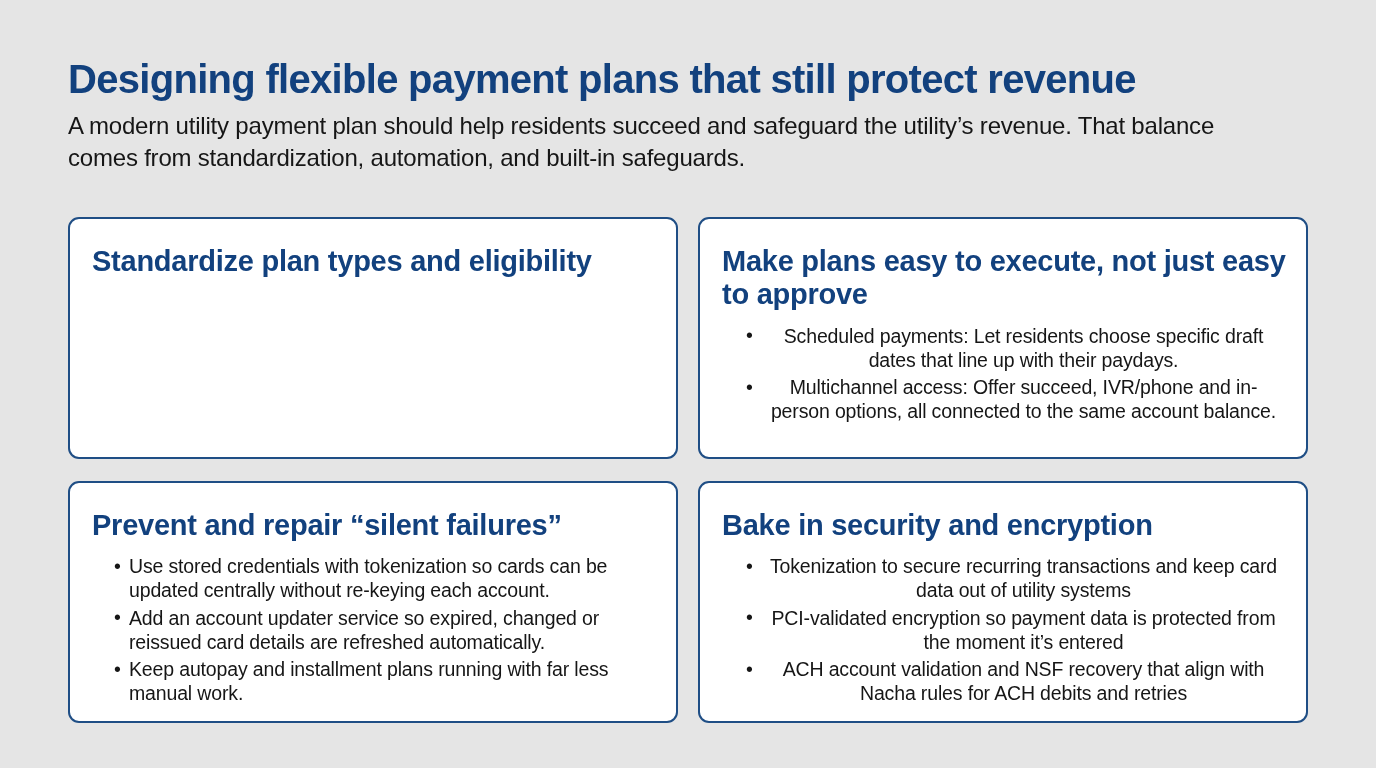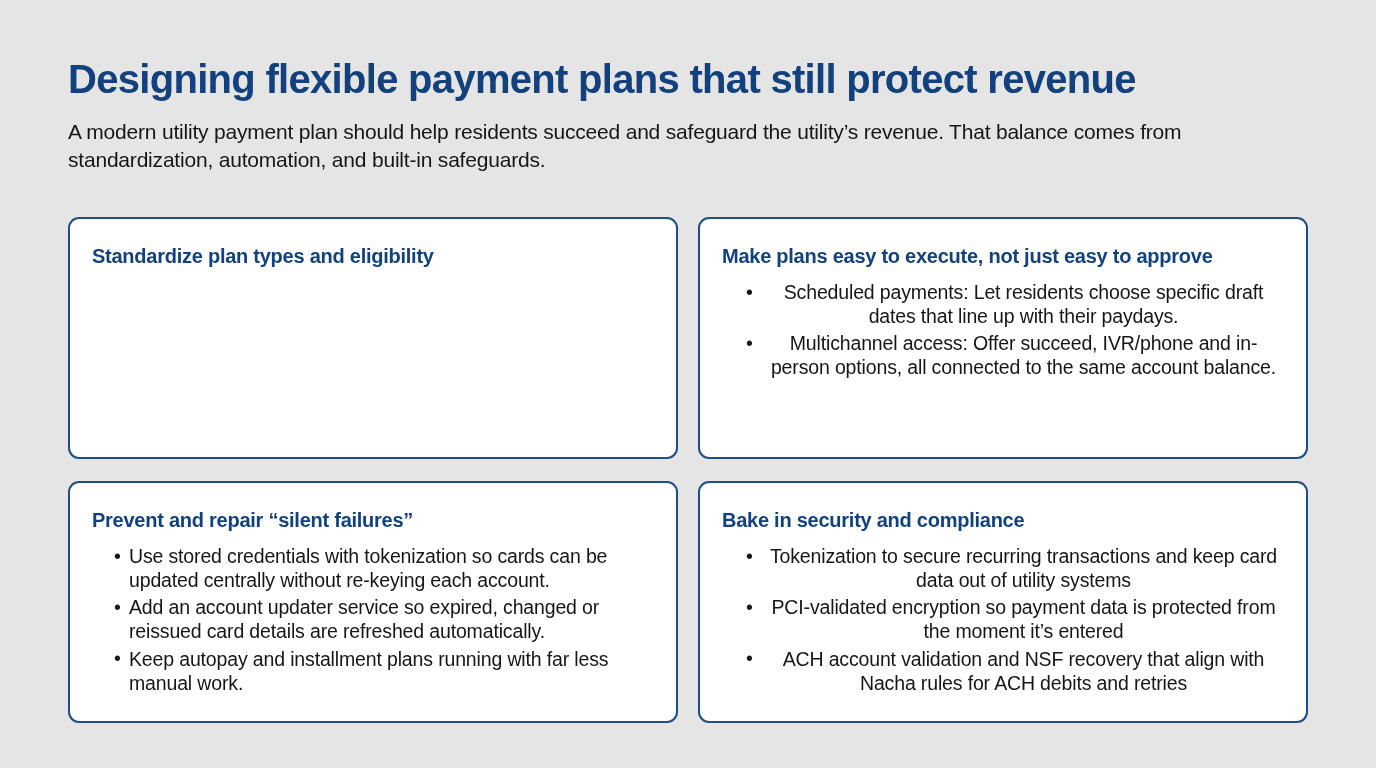--- a/index.html
+++ b/index.html
@@ -32,23 +32,23 @@
   .slide-title {
     color: #12417E;
     font-size: 40px;
     font-weight: bold;
     letter-spacing: -0.7px;
     line-height: 1.08;
     white-space: nowrap;
   }
 
   .slide-subtitle {
-    margin-top: 17px;
+    margin-top: 9px;
     color: #161616;
-    font-size: 21px;
+    font-size: 24px;
     font-weight: normal;
     line-height: 1.33;
     letter-spacing: -0.2px;
     max-width: 1190px;
   }
 
   
   .card-grid {
     position: absolute;
     left: 68px;
@@ -65,21 +65,21 @@
     position: relative;
     border: 2px solid #1F4E85;
     border-radius: 11px;
     background: #ffffff;
     padding: 26px 20px 18px 22px;
     overflow: hidden;
   }
 
   .card-title {
     color: #12417E;
-    font-size: 20px;
+    font-size: 29px;
     font-weight: bold;
     letter-spacing: -0.25px;
     line-height: 1.15;
     margin-bottom: 13px;
   }
 
   .card-bullets {
     list-style: none;
     padding-left: 22px;
   }
@@ -136,21 +136,21 @@
     <div class="card c3">
       <div class="card-title">Prevent and repair “silent failures”</div>
       <ul class="card-bullets">
         <li>Use stored credentials with tokenization so cards can be updated centrally without re-keying each account.</li>
         <li>Add an account updater service so expired, changed or reissued card details are refreshed automatically.</li>
         <li>Keep autopay and installment plans running with far less manual work.</li>
       </ul>
     </div>
 
     <div class="card c4">
-      <div class="card-title">Bake in security and compliance</div>
+      <div class="card-title">Bake in security and encryption</div>
       <ul class="card-bullets">
         <li>Tokenization to secure recurring transactions and keep card data out of utility systems</li>
         <li>PCI-validated encryption so payment data is protected from the moment it’s entered</li>
         <li>ACH account validation and NSF recovery that align with Nacha rules for ACH debits and retries</li>
       </ul>
     </div>
 
   </div>
 </div>
 

